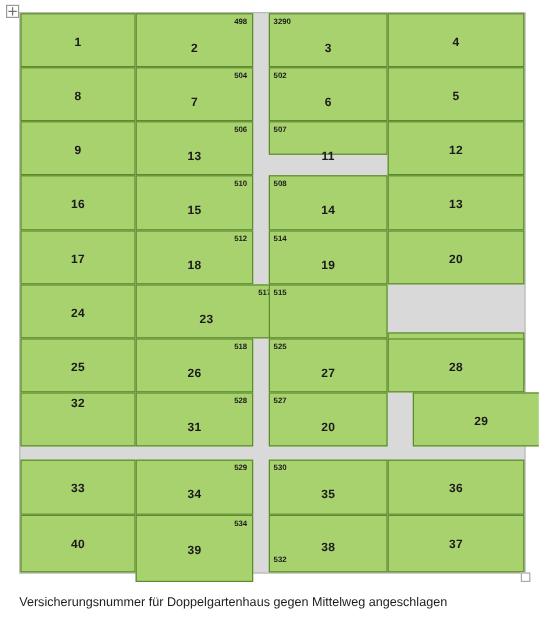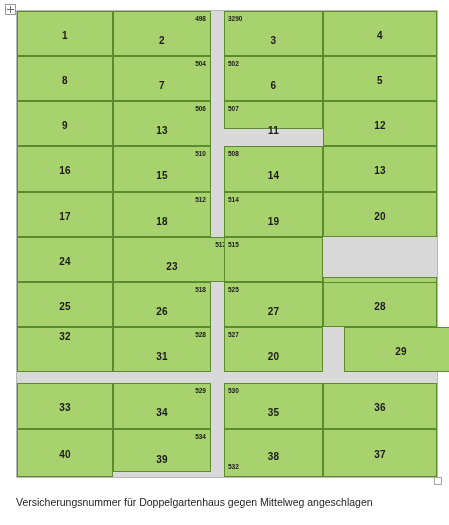--- a/index.html
+++ b/index.html
@@ -253,21 +253,21 @@
       <div class="cell" style="left: 208px; top: 373px; width: 99px; height: 46px;">
         <span class="num" style="top: 23px;">35</span>
         <span class="ins tl">530</span>
       </div>
       <div class="cell" style="left: 307px; top: 373px; width: 114px; height: 46px;">
         <span class="num" style="top: 18px;">36</span>
       </div>
       <div class="cell" style="left: 1px; top: 419px; width: 96px; height: 48px;">
         <span class="num" style="top: 19px;">40</span>
       </div>
-      <div class="cell" style="left: 97px; top: 419px; width: 98px; height: 43px;">
+      <div class="cell" style="left: 97px; top: 419px; width: 98px; height: 56px;">
         <span class="num" style="top: 24px;">39</span>
         <span class="ins tr">534</span>
       </div>
       <div class="cell" style="left: 208px; top: 419px; width: 99px; height: 48px;">
         <span class="num" style="top: 21px;">38</span>
         <span class="ins bl">532</span>
       </div>
       <div class="cell" style="left: 307px; top: 419px; width: 114px; height: 48px;">
         <span class="num" style="top: 19px;">37</span>
       </div>

